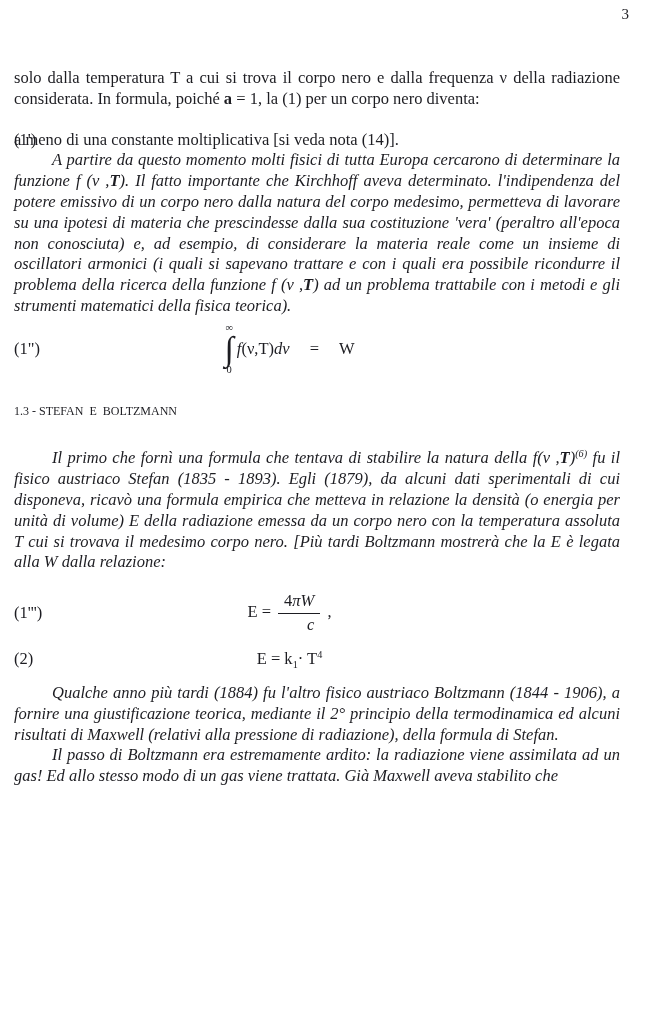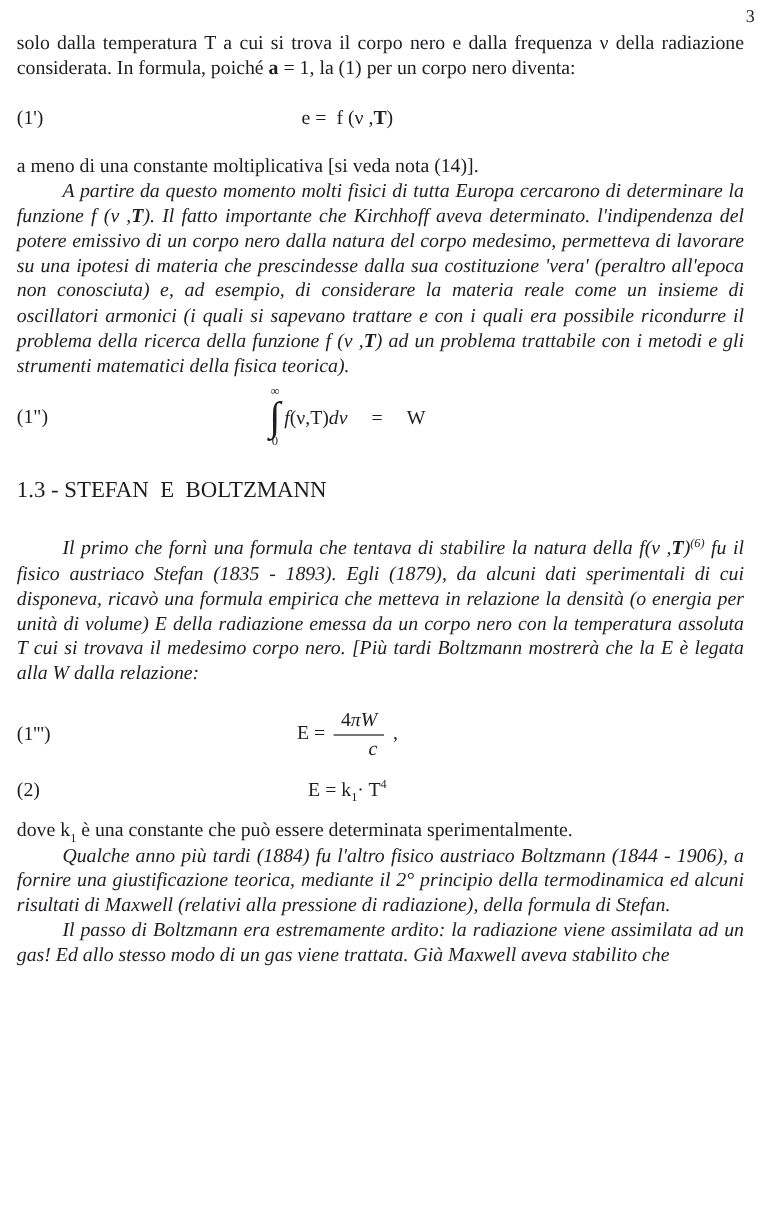--- a/index.html
+++ b/index.html
@@ -16,31 +16,31 @@
     padding: 0 25px 0 14px;
     overflow: hidden;
   }
   .pagenum {
     position: absolute;
     top: 5px;
     right: 16px;
     font-size: 15px;
     line-height: 18px;
   }
-  .content { padding-top: 26px; }
+  .content { padding-top: 68px; }
   p.para {
     margin: 0;
     text-align: justify;
     text-justify: inter-word;
     hyphens: none;
   }
   p.indent { text-indent: 38px; font-style: italic; }
 
   h2.section-heading {
-    font-size: 19px;
+    font-size: 12px;
     font-weight: normal;
     margin: 25px 0 27px 0;
     white-space: pre-wrap;
   }
 
   
   .eq { position: relative; text-align: center; }
   .eq-label { position: absolute; left: 0; top: 0; white-space: pre; }
   .eq-mid .eq-label { top: 50%; transform: translateY(-50%); }
   .eq-body { display: inline-block; padding-right: 55px; white-space: pre; }
@@ -83,21 +83,20 @@
 <div class="page">
 
   <div class="pagenum">3</div>
 
   <div class="content">
 
     <p class="para"><span>solo dalla temperatura T a cui si trova il corpo nero e dalla frequenza ν  della radiazione considerata. In formula, poiché </span><b>a</b><span> = 1, la (1) per un corpo nero diventa:</span></p>
 
     <div class="eq eq-simple">
       <span class="eq-label">(1')</span>
-      <span class="eq-body"><span>e =  f (ν ,</span><b>T</b><span>)</span></span>
     </div>
 
     <p class="para"><span>a meno di una constante moltiplicativa [si veda nota (14)].</span></p>
 
     <p class="para indent"><span>A partire da questo momento molti fisici di tutta Europa cercarono di determinare la funzione f (ν ,</span><b>T</b><span>). Il fatto importante che Kirchhoff aveva determinato. l'indipendenza del potere emissivo di un corpo nero dalla natura del corpo medesimo, permetteva di lavorare su una ipotesi di materia che prescindesse dalla sua costituzione 'vera' (peraltro all'epoca non conosciuta) e, ad esempio, di considerare la materia reale come un insieme di oscillatori armonici (i quali si sapevano trattare e con i quali era possibile ricondurre il problema della ricerca della funzione f (ν ,</span><b>T</b><span>) ad un problema trattabile con i metodi e gli strumenti matematici della fisica teorica).</span></p>
 
 
     <div class="eq eq-mid eq-int-row">
       <span class="eq-label">(1")</span>
       <span class="eq-body eq-int">
@@ -121,20 +120,19 @@
       <span class="eq-label">(1''')</span>
       <span class="eq-body"><span>E = </span><span class="frac"><span class="frac-num"><span>4</span><i>πW</i></span><span class="frac-den"><i>c</i></span></span><span> ,</span></span>
     </div>
 
 
     <div class="eq eq-last">
       <span class="eq-label">(2)</span>
       <span class="eq-body"><span>E = k</span><sub>1</sub><span>· T</span><sup>4</sup></span>
     </div>
 
-    <p class="para"><span>dove k</span><sub>1</sub><span> è una constante che può essere determinata sperimentalmente.</span></p>
 
     <p class="para indent"><span>Qualche anno più tardi (1884) fu l'altro fisico austriaco Boltzmann (1844 - 1906), a fornire una giustificazione teorica, mediante il 2° principio della termodinamica ed alcuni risultati di Maxwell (relativi alla pressione di radiazione), della formula di Stefan.</span></p>
 
     <p class="para indent"><span>Il passo di Boltzmann era estremamente ardito: la radiazione viene assimilata ad un gas! Ed allo stesso modo di un gas viene trattata. Già Maxwell aveva stabilito che</span></p>
 
   </div>
 </div>
 
 </body></html>

